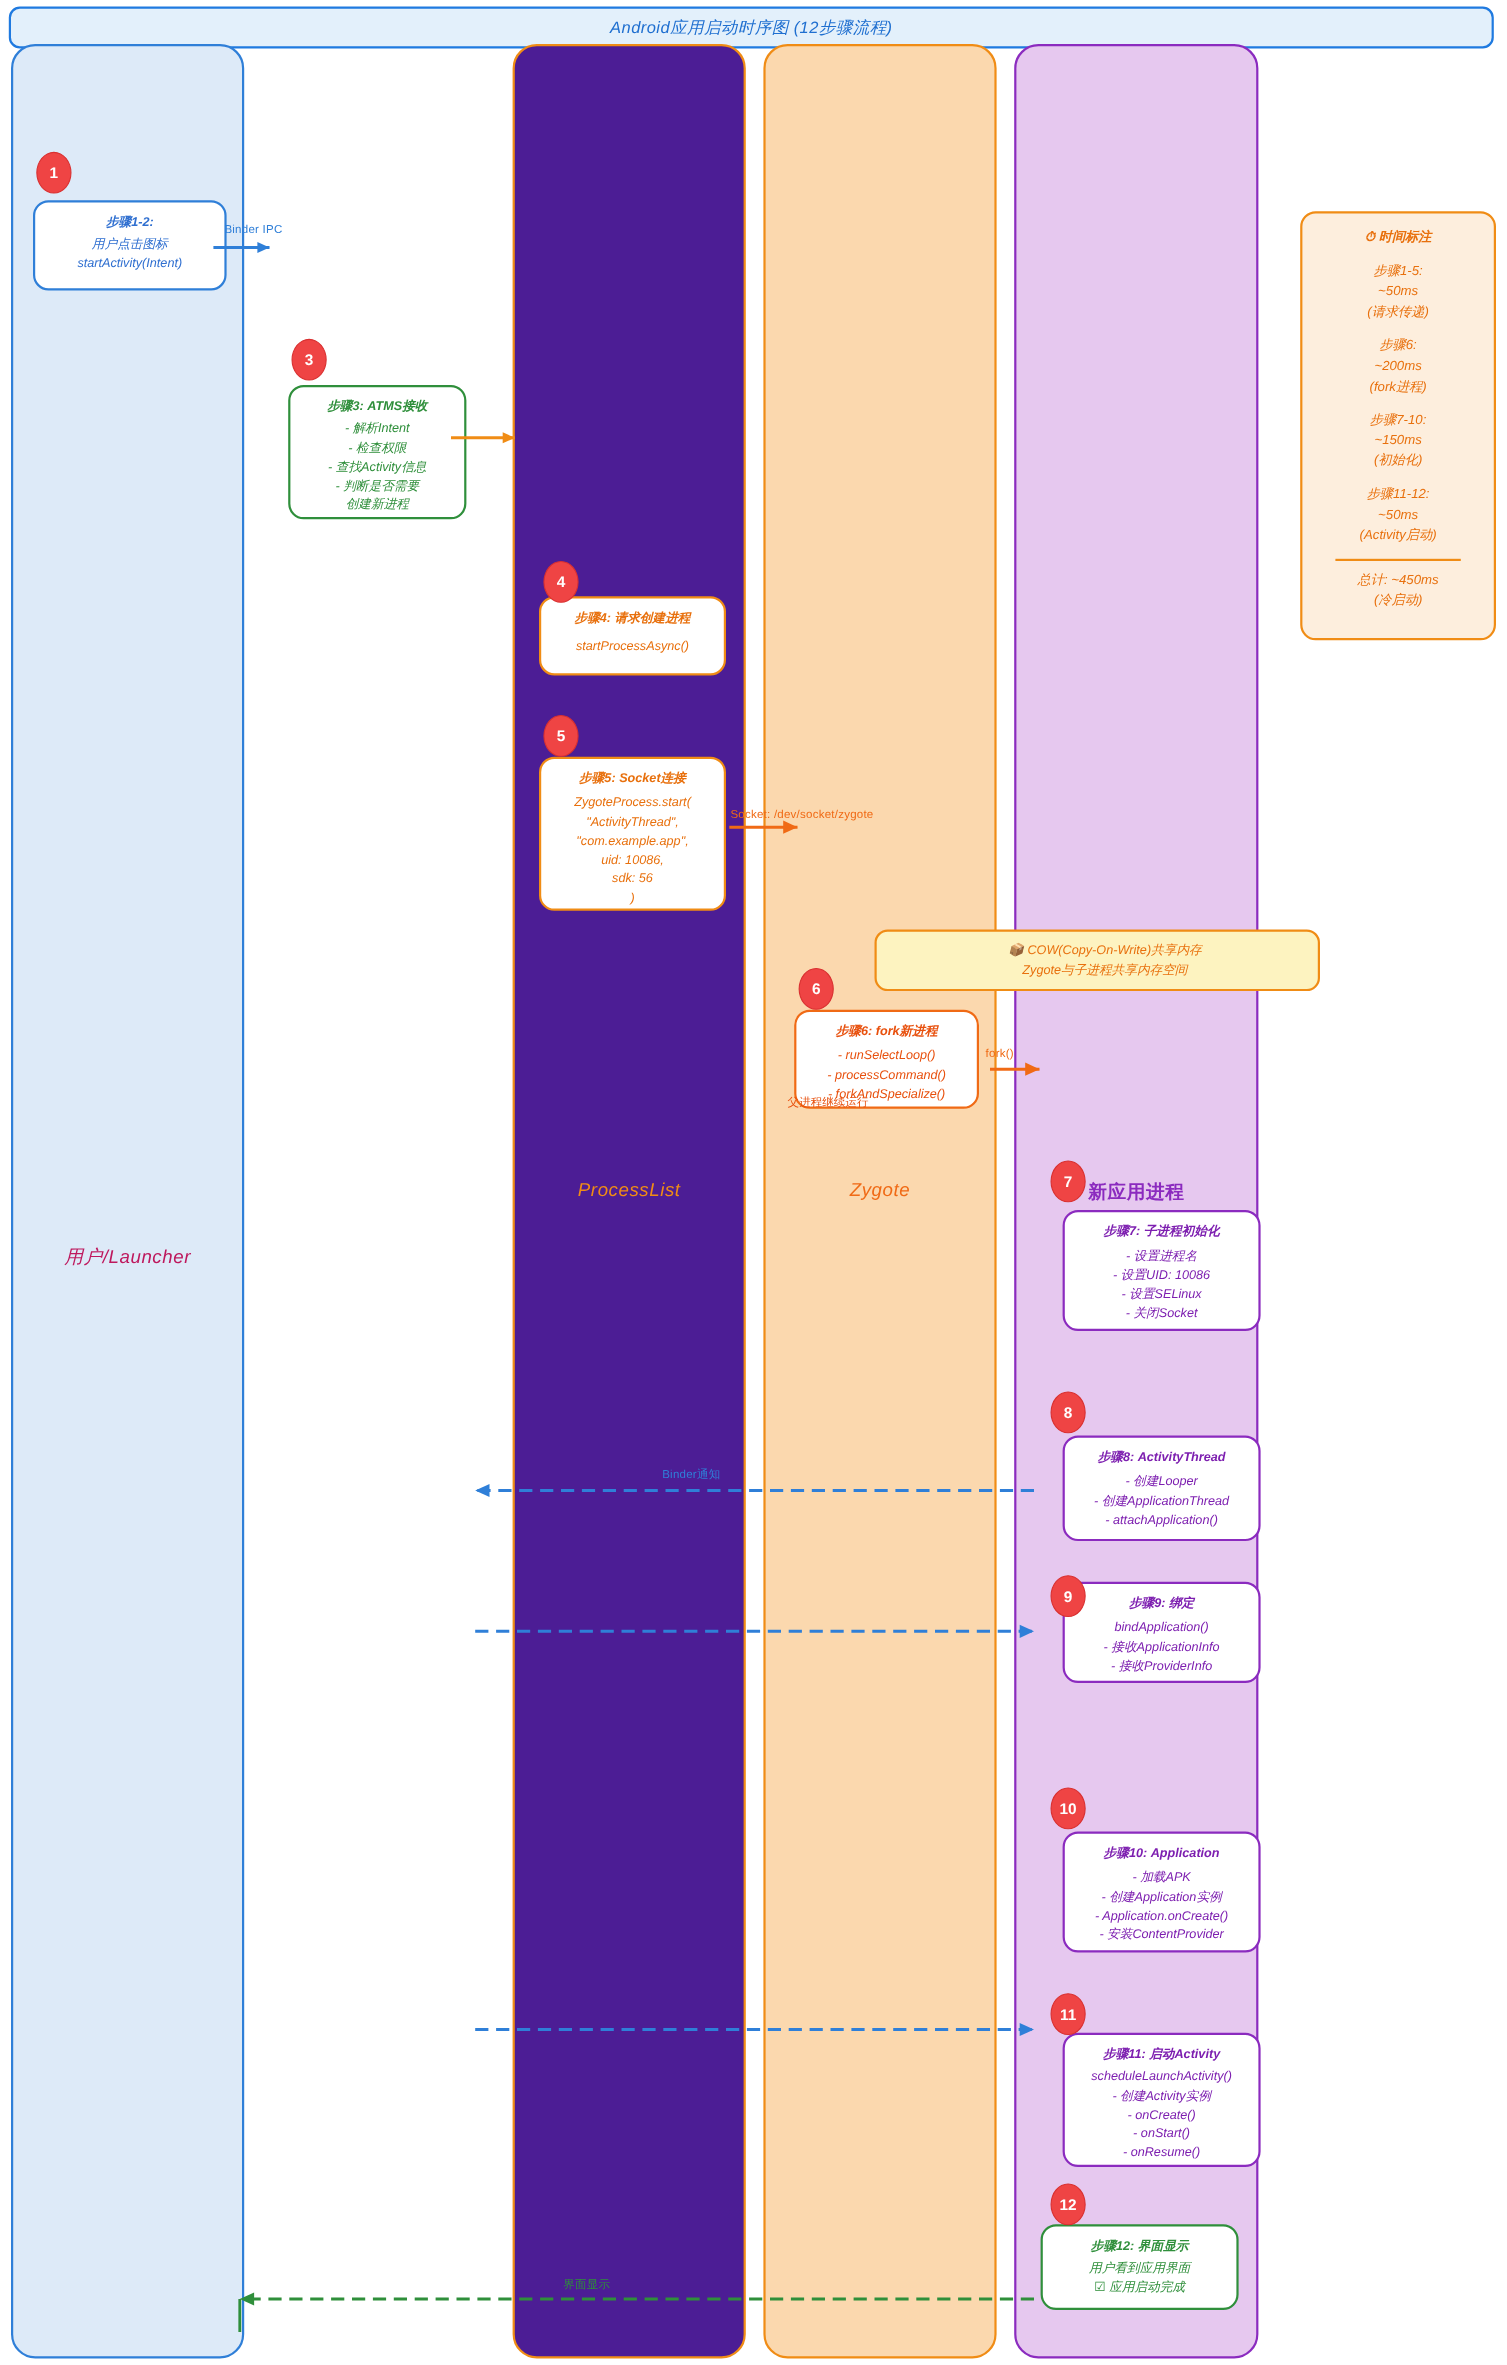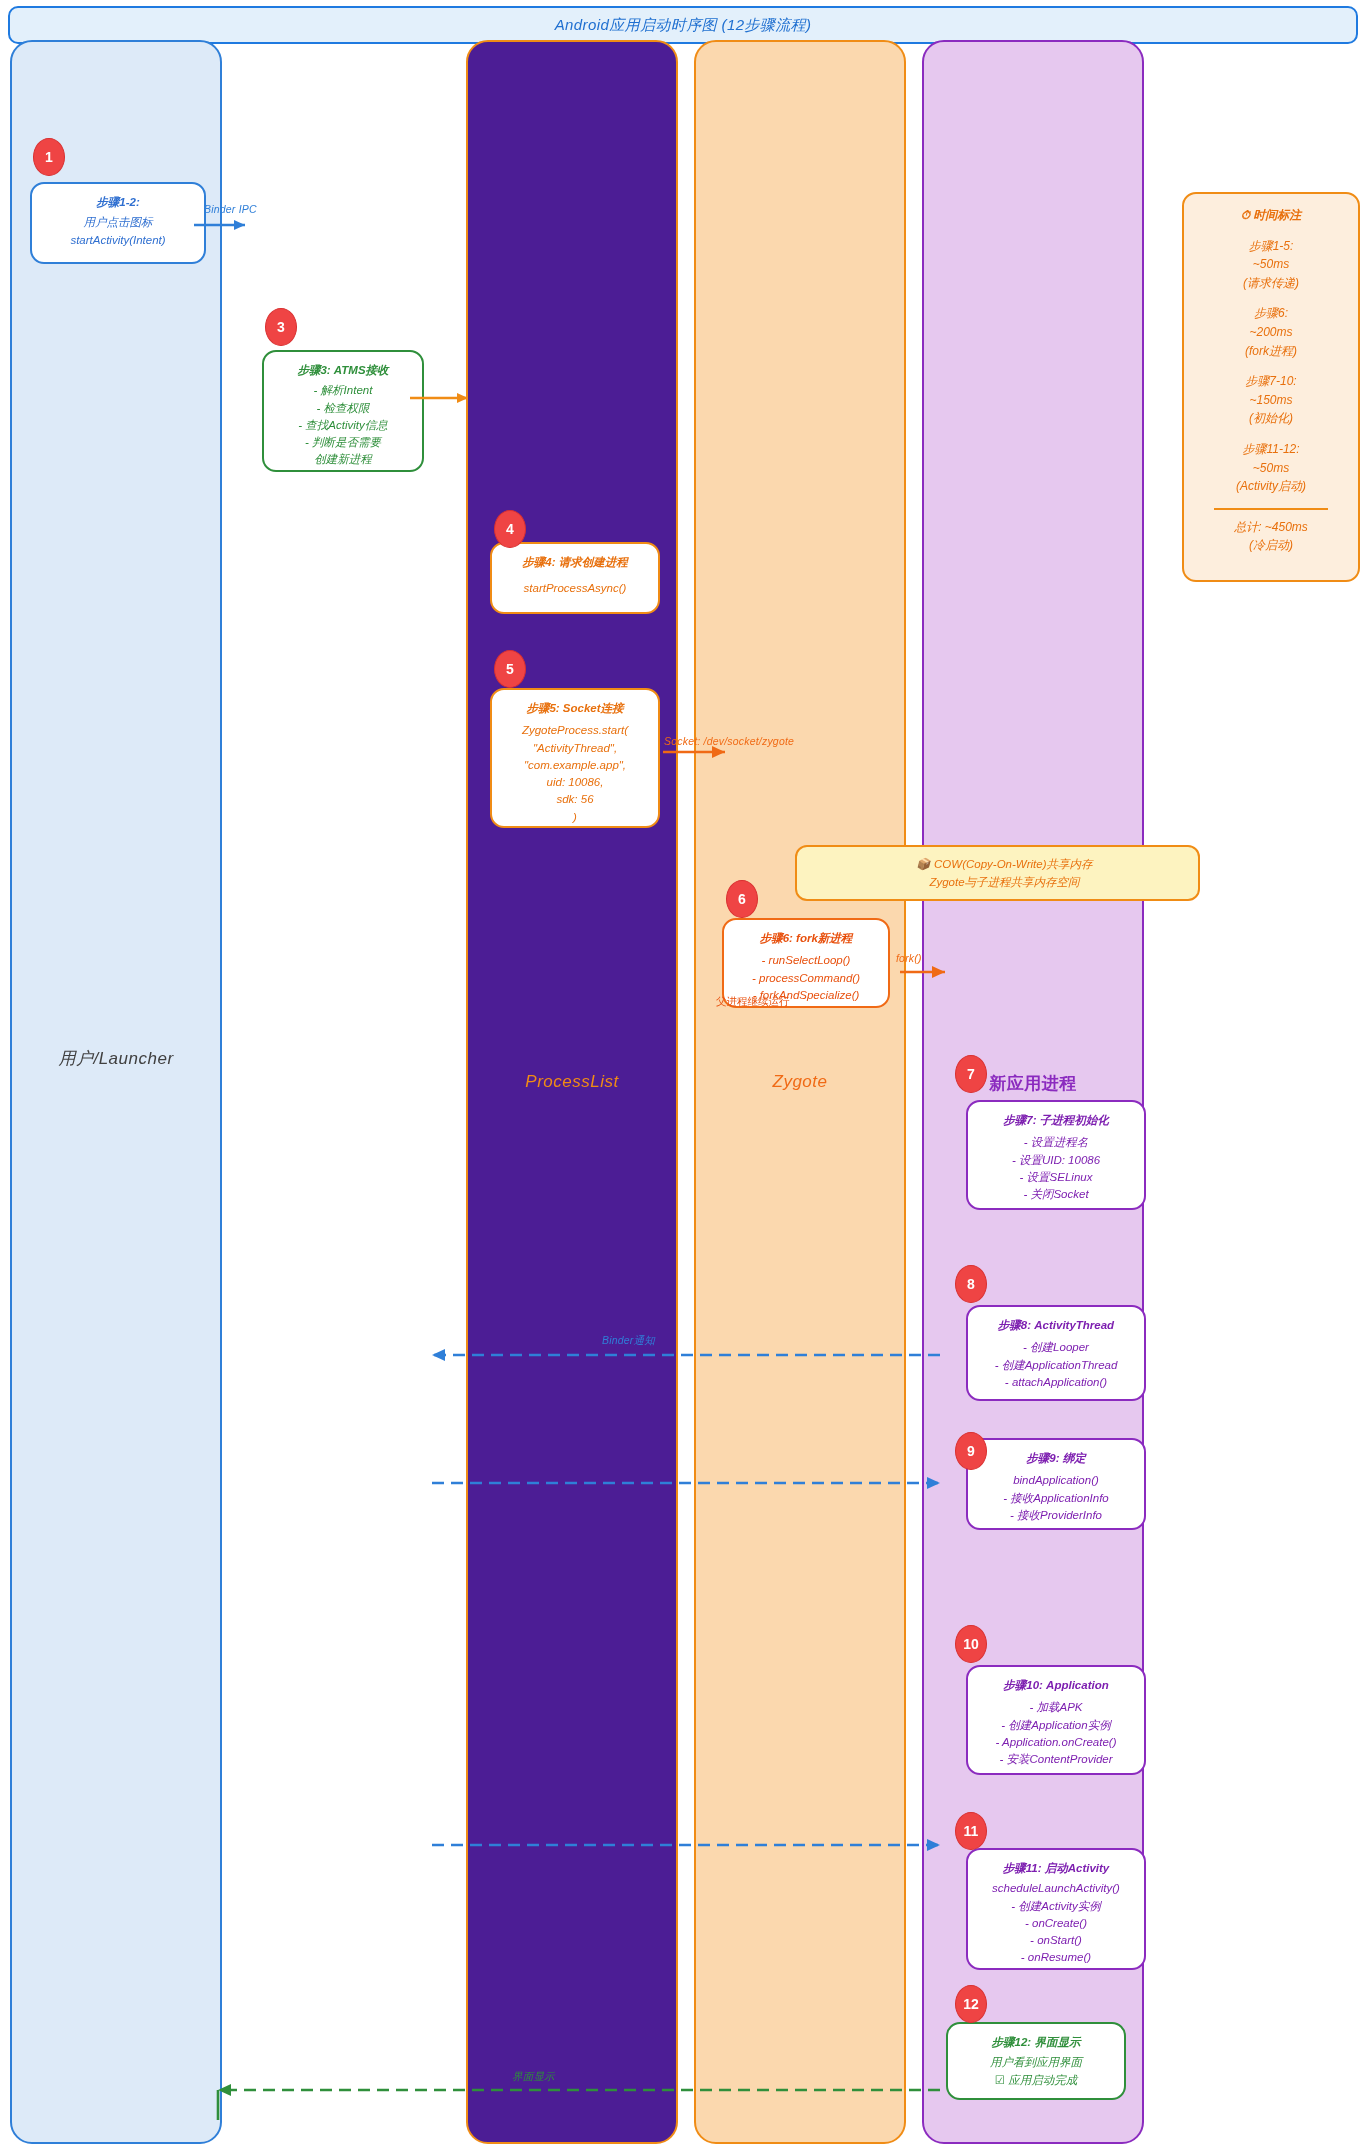--- a/index.html
+++ b/index.html
@@ -23,21 +23,21 @@
   .lane-user   {left:10px;  top:40px; width:208px; height:2100px; background:#ddeaf8; border:2.5px solid #2f7fd8;}
   .lane-atms   {left:238px; top:40px; width:208px; height:2100px; background:#cbe3c6; border:2.5px solid #2f8f3b;}
   .lane-plist  {left:466px; top:40px; width:208px; height:2100px; background:#4c1d95; border:2.5px solid #f08c15;}
   .lane-zygote {left:694px; top:40px; width:208px; height:2100px; background:#fbd8ae; border:2.5px solid #f08c15;}
   .lane-newapp {left:922px; top:40px; width:218px; height:2100px; background:#e6c8ef; border:2.5px solid #8b2bbf;}
 
   .lane-label{
     position:absolute;width:100%;text-align:center;
     font-size:17px;font-style:italic;letter-spacing:.5px;
   }
-  .ll-user   {left:0;top:1005px;color:#404040;}
+  .ll-user   {left:0;top:1089px;color:#be185d;}
   .ll-atms   {left:0;top:1030px;color:#2f8f3b;}
   .ll-plist  {left:0;top:1030px;color:#f08c15;}
   .ll-zygote {left:0;top:1030px;color:#f06a15;}
   .ll-newapp {left:0;top:1030px;color:#8b2bbf;font-weight:bold;font-style:normal;}
 
   
   .step-box{
     position:absolute;background:#ffffff;border-radius:14px;
     box-sizing:border-box;padding:10px 6px;text-align:center;
     font-size:11.5px;line-height:1.5;
@@ -53,21 +53,21 @@
 
   
   .bubble{
     position:absolute;width:30px;height:36px;border-radius:50%;
     background:#ef4444;border:1.5px solid #d93030;
     color:#ffffff;font-size:14px;font-weight:bold;
     display:flex;align-items:center;justify-content:center;
     z-index:6;
   }
   .arrow-label{
-    position:absolute;font-size:10.5px;font-style:italic;z-index:5;
+    position:absolute;font-size:10.5px;z-index:5;
     white-space:nowrap;letter-spacing:.2px;
   }
 
   
   .note{
     position:absolute;background:#fdf3c0;border:2.5px solid #f08c15;
     border-radius:12px;box-sizing:border-box;text-align:center;
     color:#e8700d;font-size:11.5px;line-height:1.6;padding:8px 10px;
     font-style:italic;z-index:7;
   }

